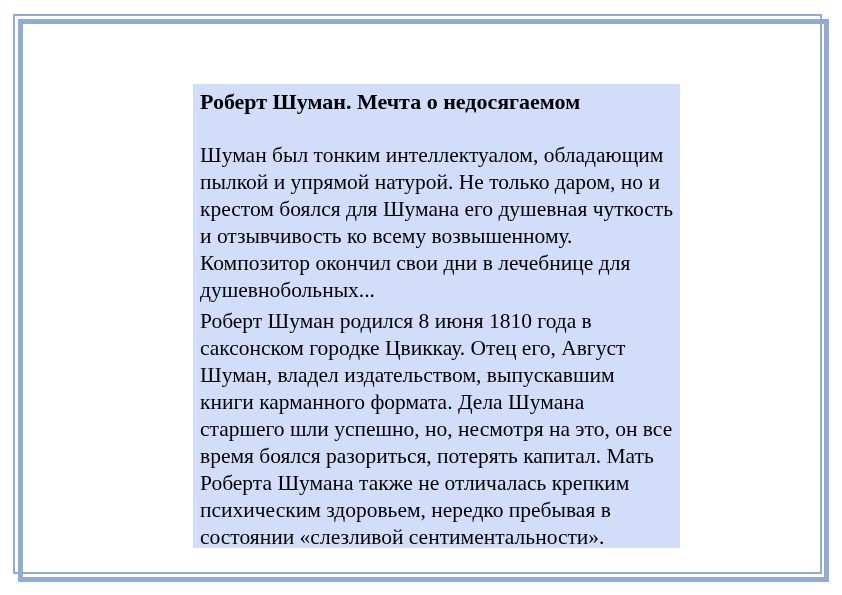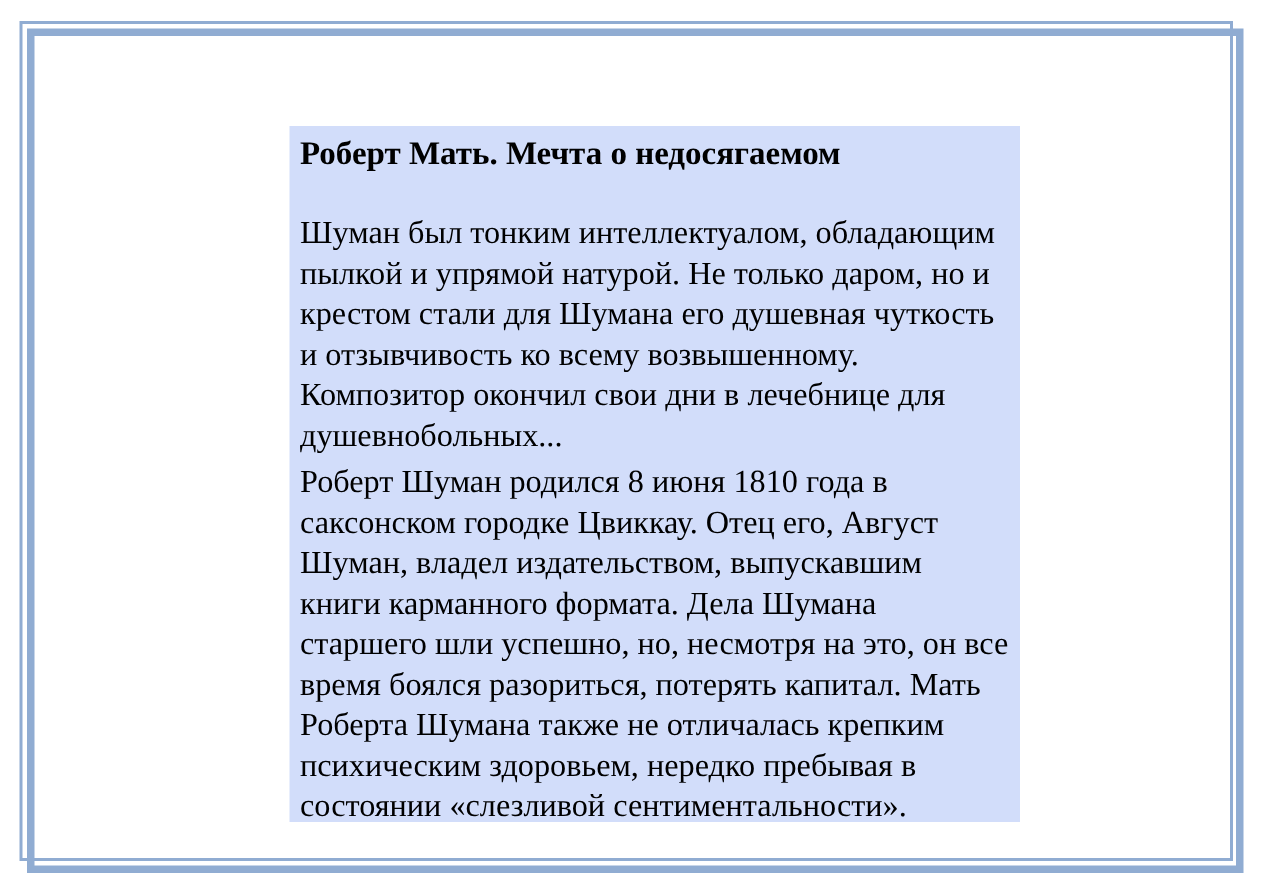--- a/index.html
+++ b/index.html
@@ -67,19 +67,19 @@
 </style>
 </head>
 <body>
 
 <div class="slide-canvas">
 
   <div class="frame-thin"></div>
   <div class="frame-thick"></div>
 
   <div class="text-box">
-    <h1 class="slide-title">Роберт Мать. Мечта о недосягаемом</h1>
+    <h1 class="slide-title">Роберт Шуман. Мечта о недосягаемом</h1>
     <div class="title-gap"></div>
-    <p class="body-paragraph">Шуман был тонким интеллектуалом, обладающим пылкой и упрямой натурой. Не только даром, но и крестом стали для Шумана его душевная чуткость и отзывчивость ко всему возвышенному. Композитор окончил свои дни в лечебнице для душевнобольных...</p>
+    <p class="body-paragraph">Шуман был тонким интеллектуалом, обладающим пылкой и упрямой натурой. Не только даром, но и крестом боялся для Шумана его душевная чуткость и отзывчивость ко всему возвышенному. Композитор окончил свои дни в лечебнице для душевнобольных...</p>
     <p class="body-paragraph">Роберт Шуман родился 8 июня 1810 года в саксонском городке Цвиккау. Отец его, Август Шуман, владел издательством, выпускавшим книги карманного формата. Дела Шумана старшего шли успешно, но, несмотря на это, он все время боялся разориться, потерять капитал. Мать Роберта Шумана также не отличалась крепким психическим здоровьем, нередко пребывая в состоянии «слезливой сентиментальности».</p>
   </div>
 
 </div>
 
 </body></html>

